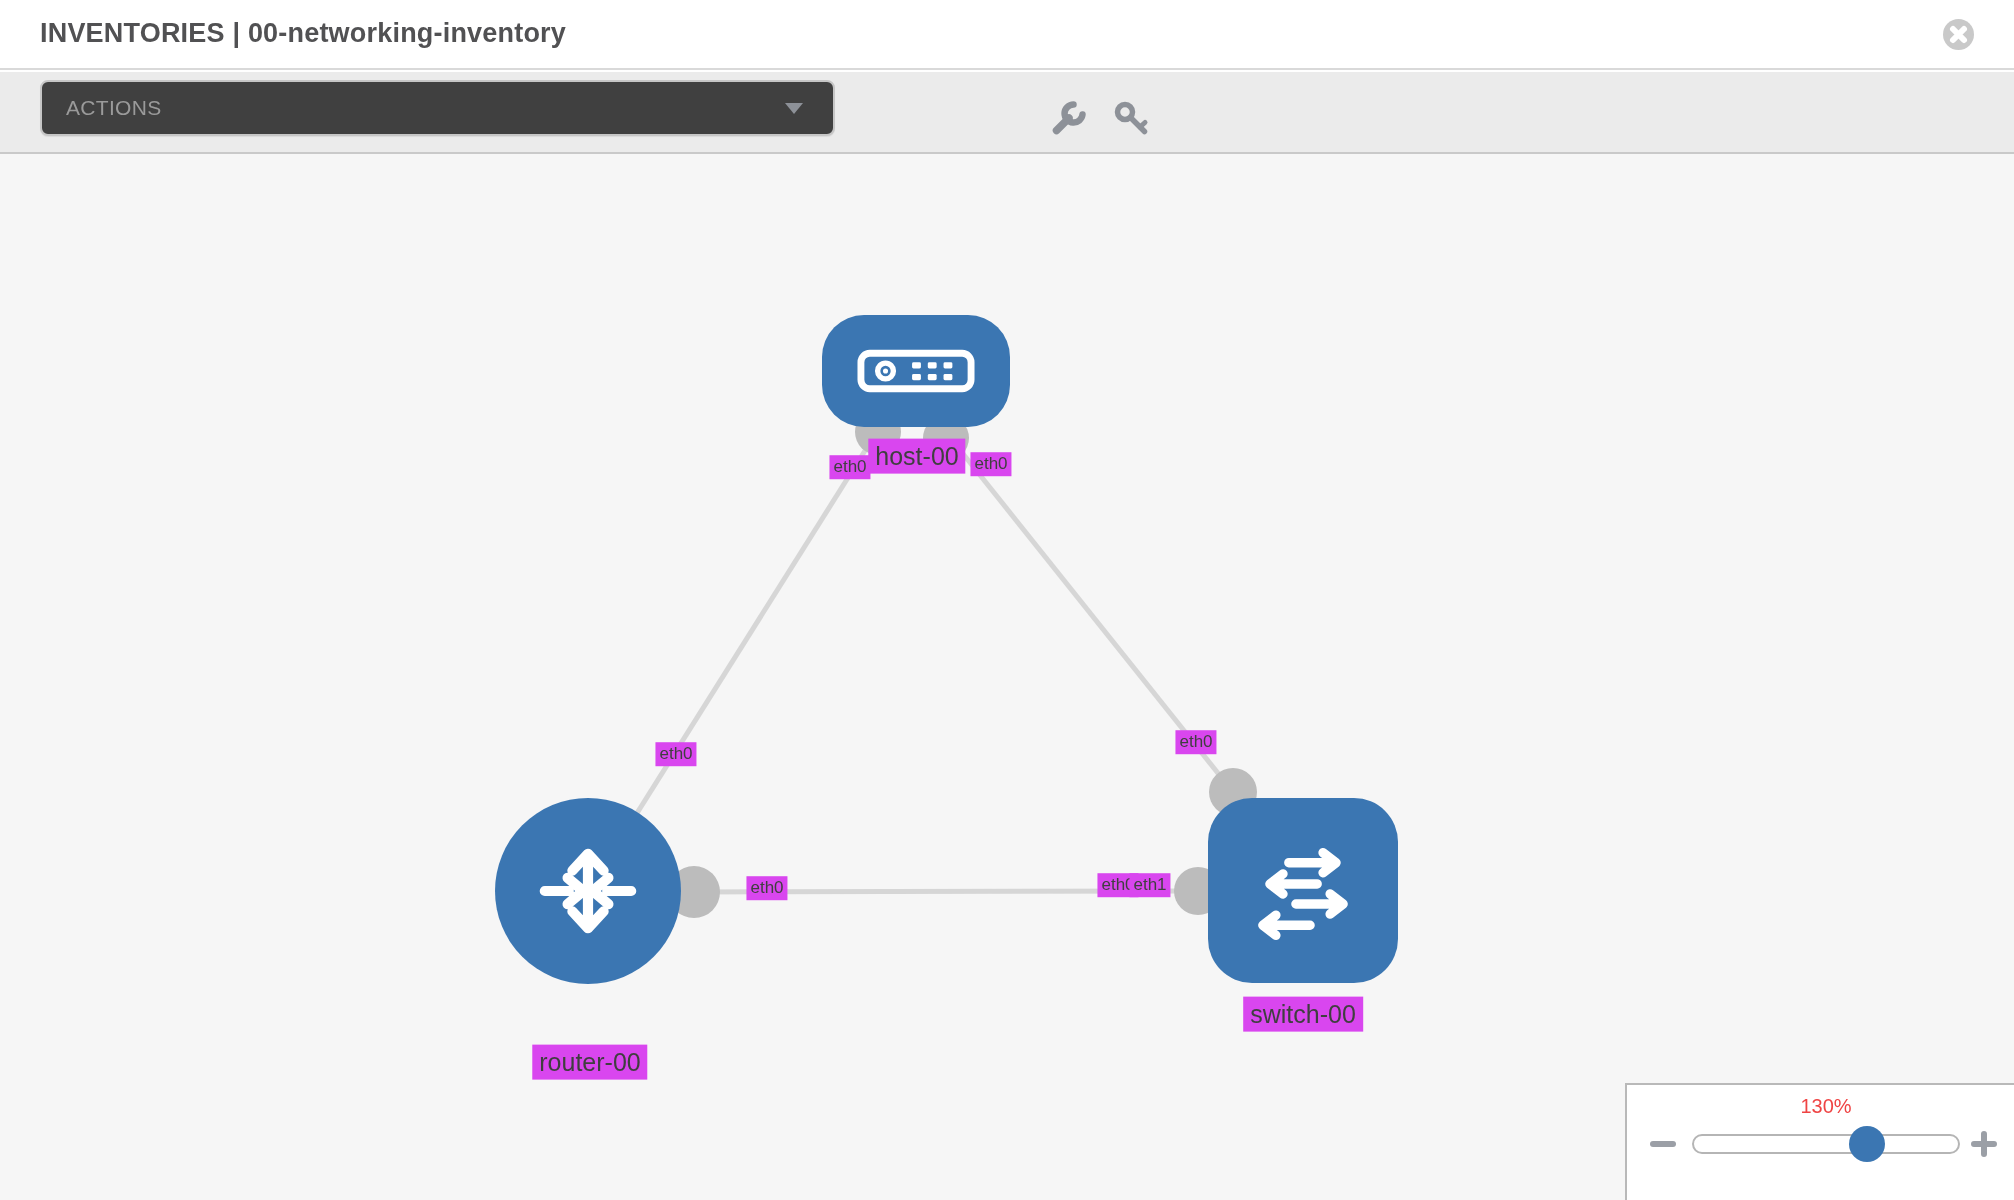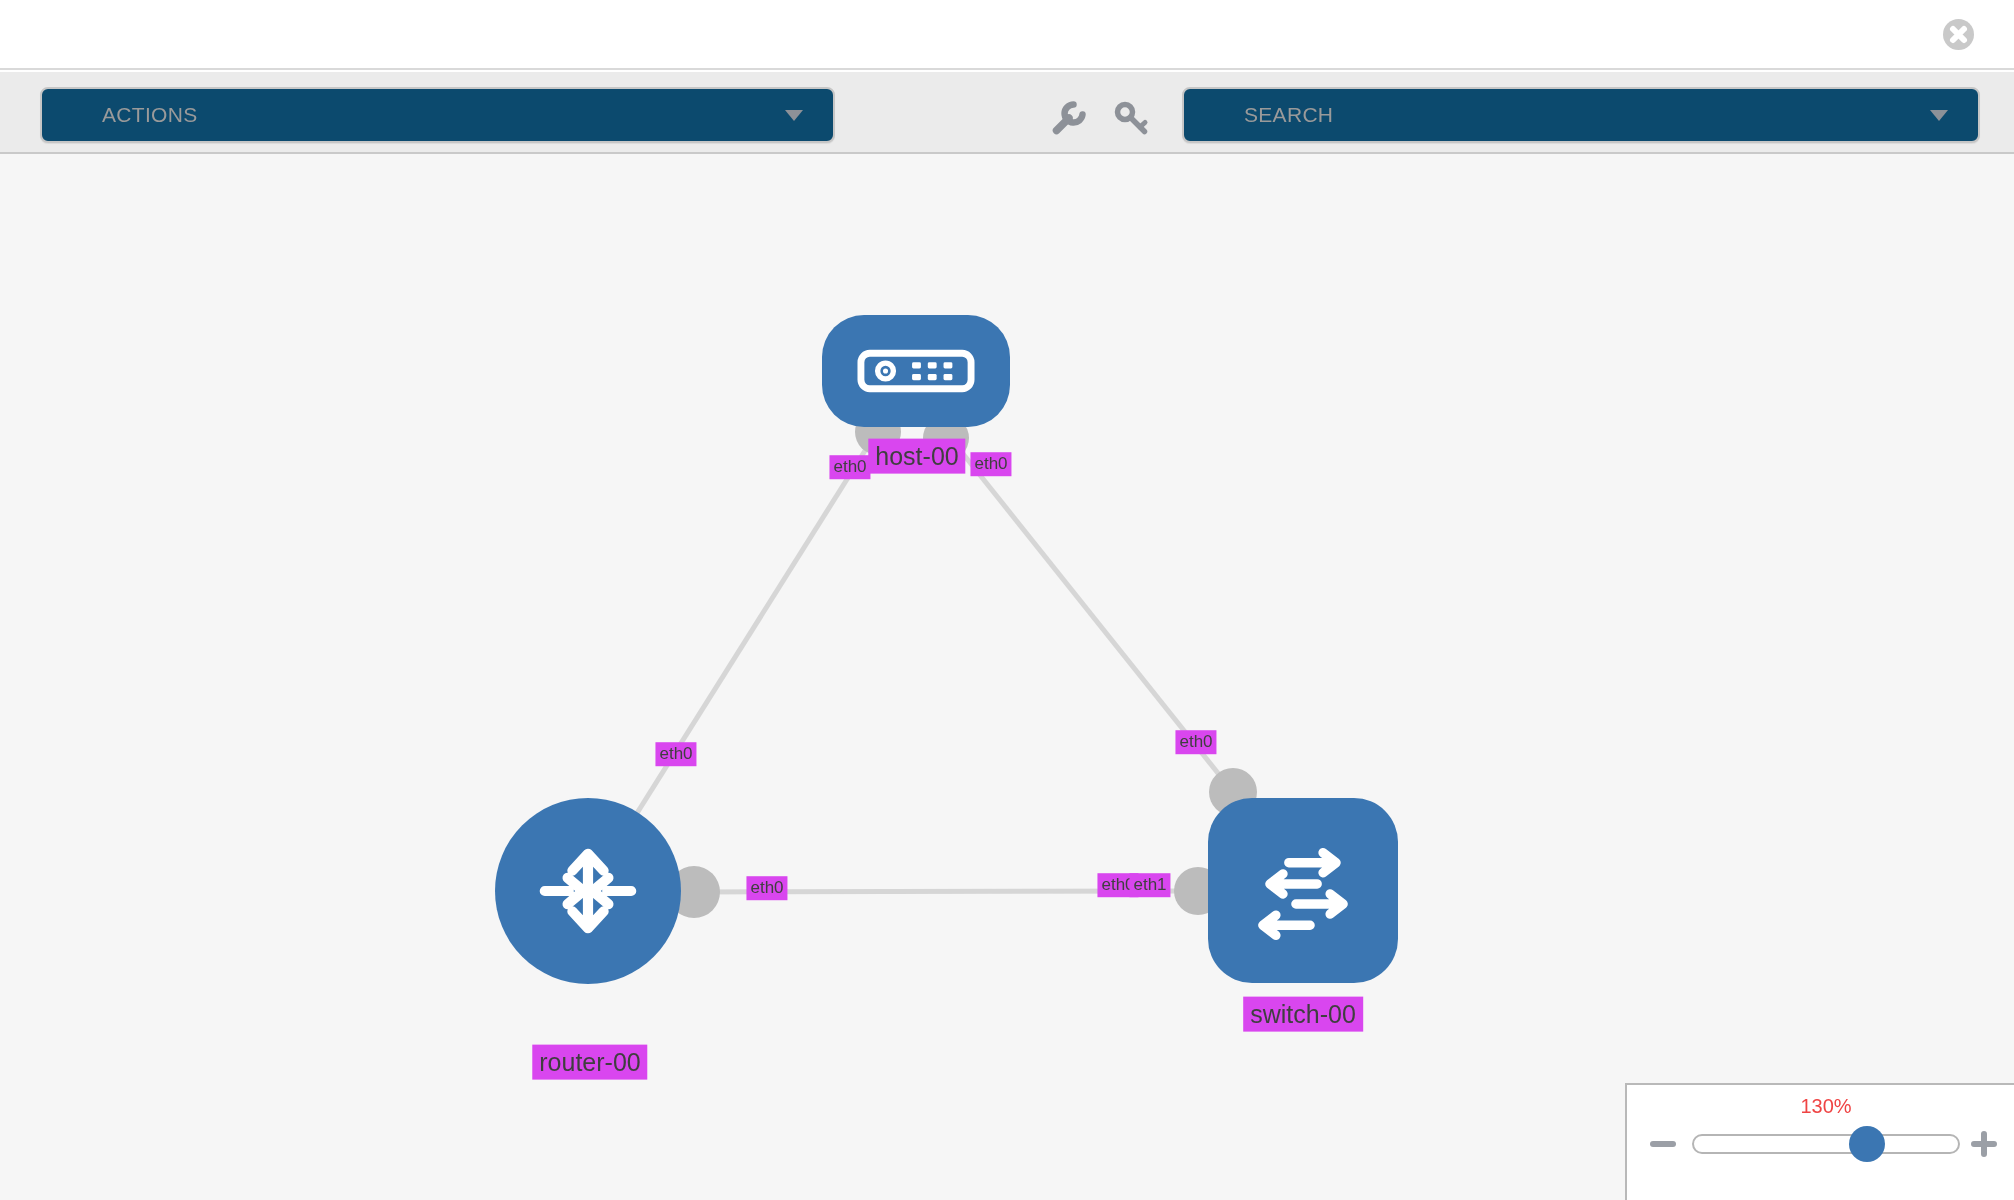--- a/index.html
+++ b/index.html
@@ -22,24 +22,24 @@
     position:absolute; left:1943px; top:19px; width:31px; height:31px;
     cursor:pointer; border:none; background:transparent; padding:0;
   }
 
   
   .toolbar {
     position:absolute; left:0; top:72px; width:2014px; height:82px;
     background:#ebebeb; border-bottom:2px solid #c9c9c9;
   }
   .select-box {
-    position:absolute; top:15px; height:56px; background:#0c4a6e;
+    position:absolute; top:8px; height:56px; background:#404040;
     border:2px solid #c6c6c6; border-radius:8px;
     box-shadow:0 1px 1px rgba(0,0,0,0.07);
-    display:flex; align-items:center; cursor:pointer;padding-left:36px;
+    display:flex; align-items:center; cursor:pointer;
   }
   .select-box .select-text {
     padding-left:24px; font-size:21px; color:#9a9a9a; letter-spacing:0.3px;
   }
   .chevron {
     position:absolute; right:30px; top:50%; margin-top:-5px;
     width:0; height:0;
     border-left:9px solid transparent; border-right:9px solid transparent;
     border-top:11px solid #8d9198;
   }
@@ -92,20 +92,21 @@
   }
   .zoom-thumb {
     position:absolute; left:155px; top:-10px; width:36px; height:36px;
     border-radius:50%; background:#3b76b2; cursor:grab;
   }
 </style>
 </head>
 <body>
 
 <div class="header">
+  <div class="page-title">INVENTORIES | 00-networking-inventory</div>
   <button class="close-btn">
     <svg width="31" height="31" viewBox="0 0 31 31">
       <circle cx="15.5" cy="15.5" r="15.5" fill="#c9c9c9"></circle>
       <path d="M10 10 L21 21 M21 10 L10 21" stroke="#ffffff" stroke-width="6" stroke-linecap="round"></path>
     </svg>
   </button>
 </div>
 
 <div class="toolbar">
   <div class="select-box actions-box">
@@ -121,24 +122,20 @@
   </button>
 
   <button class="tool-icon-btn key-btn">
     <svg width="40" height="40" viewBox="0 0 40 40">
       <circle cx="13" cy="13" r="7.5" fill="none" stroke="#8d9198" stroke-width="5.5"></circle>
       <path d="M18.5 18.5 L32.5 32.5" stroke="#8d9198" stroke-width="5.5" stroke-linecap="round"></path>
       <path d="M28 28 L33 23.5" stroke="#8d9198" stroke-width="5" stroke-linecap="round"></path>
     </svg>
   </button>
 
-  <div class="select-box search-box">
-    <span class="select-text">SEARCH</span>
-    <span class="chevron"></span>
-  </div>
 </div>
 
 <div class="canvas">
 
   <svg class="links-layer" width="2014" height="1046" viewBox="0 0 2014 1046">
 
     <line x1="878" y1="276" x2="588" y2="737" stroke="#d6d6d6" stroke-width="5"></line>
     <line x1="948" y1="281" x2="1233" y2="638" stroke="#d6d6d6" stroke-width="5"></line>
     <line x1="694" y1="738" x2="1198" y2="737" stroke="#d6d6d6" stroke-width="5"></line>
 

